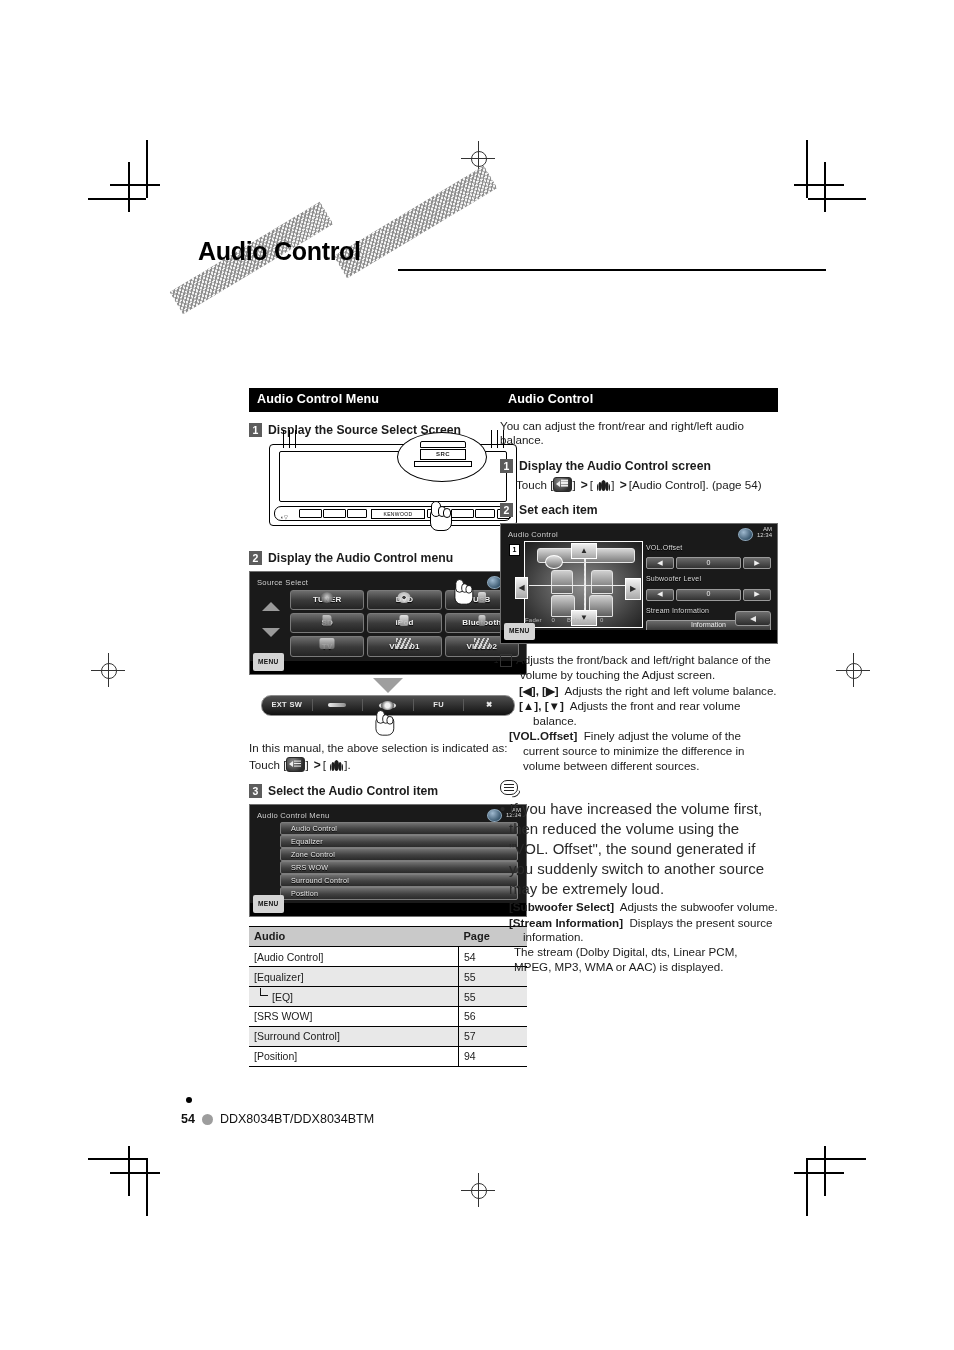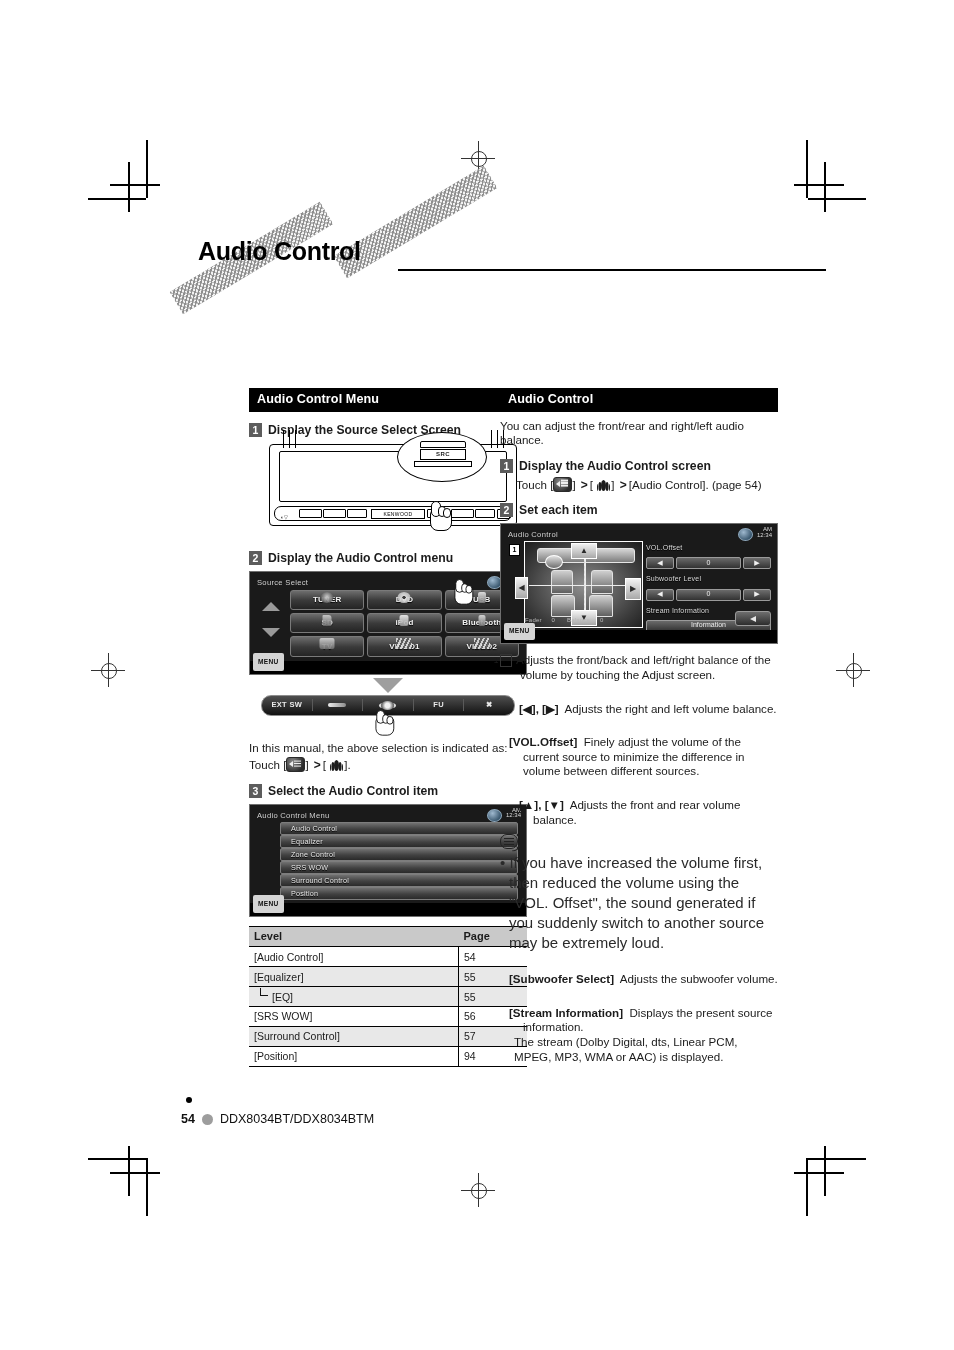--- a/index.html
+++ b/index.html
@@ -45,21 +45,21 @@
 
   .sec-head{background:#000;color:#fff;font-weight:bold;font-size:12.6px;
     padding:4px 8px 5px 8px;letter-spacing:.1px;}
   .para{margin:7px 0 0 0;}
 
   .step{display:flex;align-items:flex-start;gap:6px;margin-top:11px;}
   .step-num{flex:0 0 auto;background:#5c5c5c;color:#fff;font-weight:bold;font-size:10.5px;
     width:13px;height:14px;line-height:14px;text-align:center;}
   .step-txt{font-weight:bold;font-size:12.2px;line-height:14px;}
   .sub{margin:4px 0 0 16px;}
-  .hang{margin-top:19px;padding-left:23px;text-indent:-14px;}
+  .hang{margin-top:1px;padding-left:23px;text-indent:-14px;}
   .hang.deep{padding-left:20px;text-indent:-20px;}
   b.k{font-weight:bold;}
 
   
   .ico{display:inline-block;vertical-align:-3px;}
   .ico-menu{width:17px;height:13px;border-radius:3px;
     background:radial-gradient(circle at 35% 30%,#8d8d8d,#2b2b2b 75%);
     position:relative;border:1px solid #2a2a2a;}
   .ico-menu:before{content:"";position:absolute;left:2px;top:3.2px;
     border-top:3.2px solid transparent;border-bottom:3.2px solid transparent;
@@ -421,21 +421,21 @@
         <div class="menurow">Surround Control</div>
         <div class="menurow">Position</div>
       </div>
       <div class="lcd-botbar"></div>
       <div class="lcd-menu">MENU</div>
     </div>
 
     <table class="items">
       <thead>
         <tr>
-          <th>Level</th>
+          <th>Audio</th>
           <th class="pg">Page</th>
         </tr>
       </thead>
       <tbody>
         <tr>
           <td>[Audio Control]</td>
           <td class="pg">54</td>
         </tr>
         <tr class="alt">
           <td>[Equalizer]</td>
@@ -538,26 +538,26 @@
     </div>
 
     <div class="hang deep" style="margin-top:9px;">
       <span style="display:inline-block;border:1px solid #333;width:10px;height:11px;line-height:11px;
         text-align:center;font-size:8.5px;vertical-align:1px;margin-right:4px;">1</span><span>Adjusts the front/back and left/right balance of the volume by touching the Adjust screen.</span>
     </div>
 
     <div class="hang" style="margin-left:10px;">
       <b class="k">[◀], [▶]</b>&nbsp; <span>Adjusts the right and left volume balance.</span>
     </div>
+    <div class="hang" style="margin-left:10px;">
+      <b class="k">[▲], [▼]</b>&nbsp; <span>Adjusts the front and rear volume balance.</span>
+    </div>
+
     <div class="hang">
       <b class="k">[VOL.Offset]</b>&nbsp; <span>Finely adjust the volume of the current source to minimize the difference in volume between different sources.</span>
-    </div>
-
-    <div class="hang" style="margin-left:10px;">
-      <b class="k">[▲], [▼]</b>&nbsp; <span>Adjusts the front and rear volume balance.</span>
     </div>
 
     <div class="note-ico">
       <div class="b"></div>
         <div class="t"></div>
     </div>
     <div class="note-body">
       •&nbsp;<span>If you have increased the volume first, then reduced the volume using the "VOL. Offset", the sound generated if you suddenly switch to another source may be extremely loud.</span>
     </div>
 

